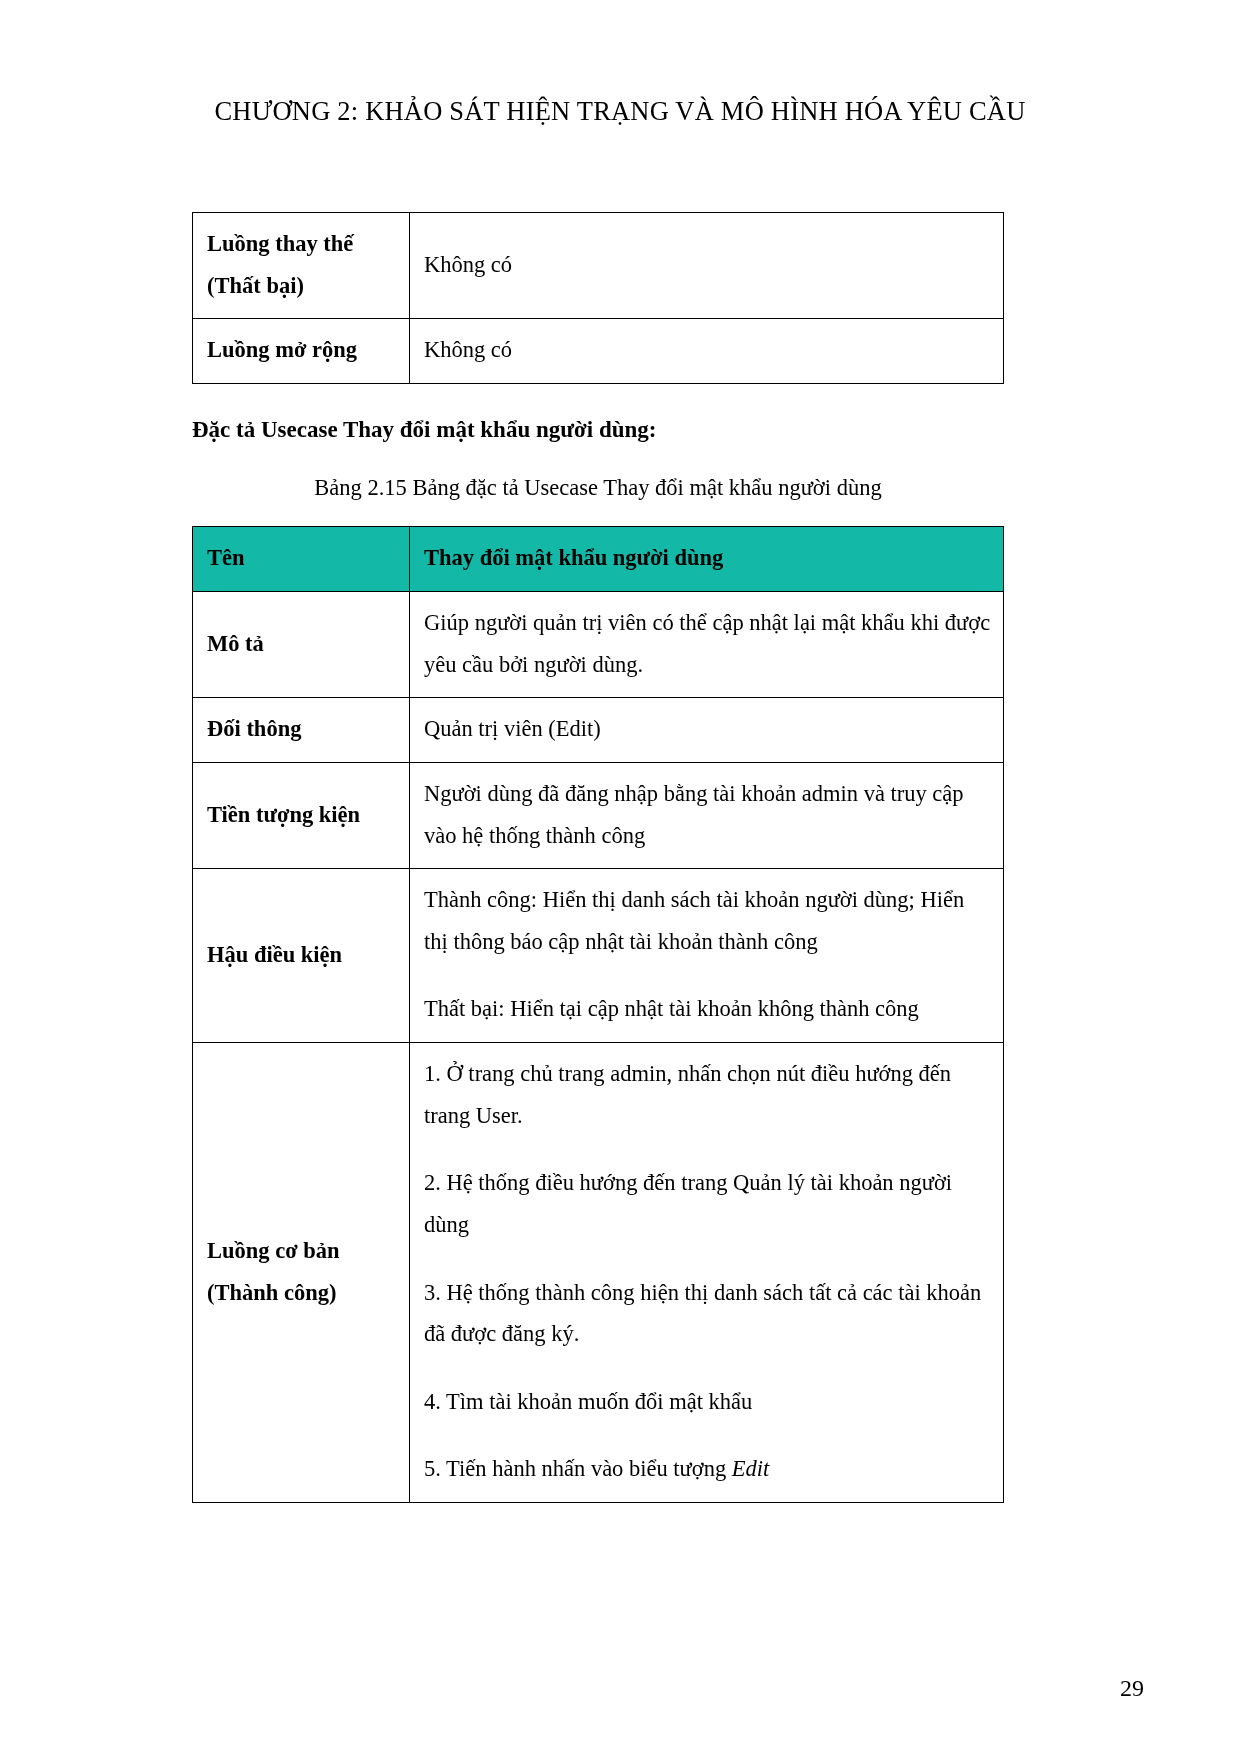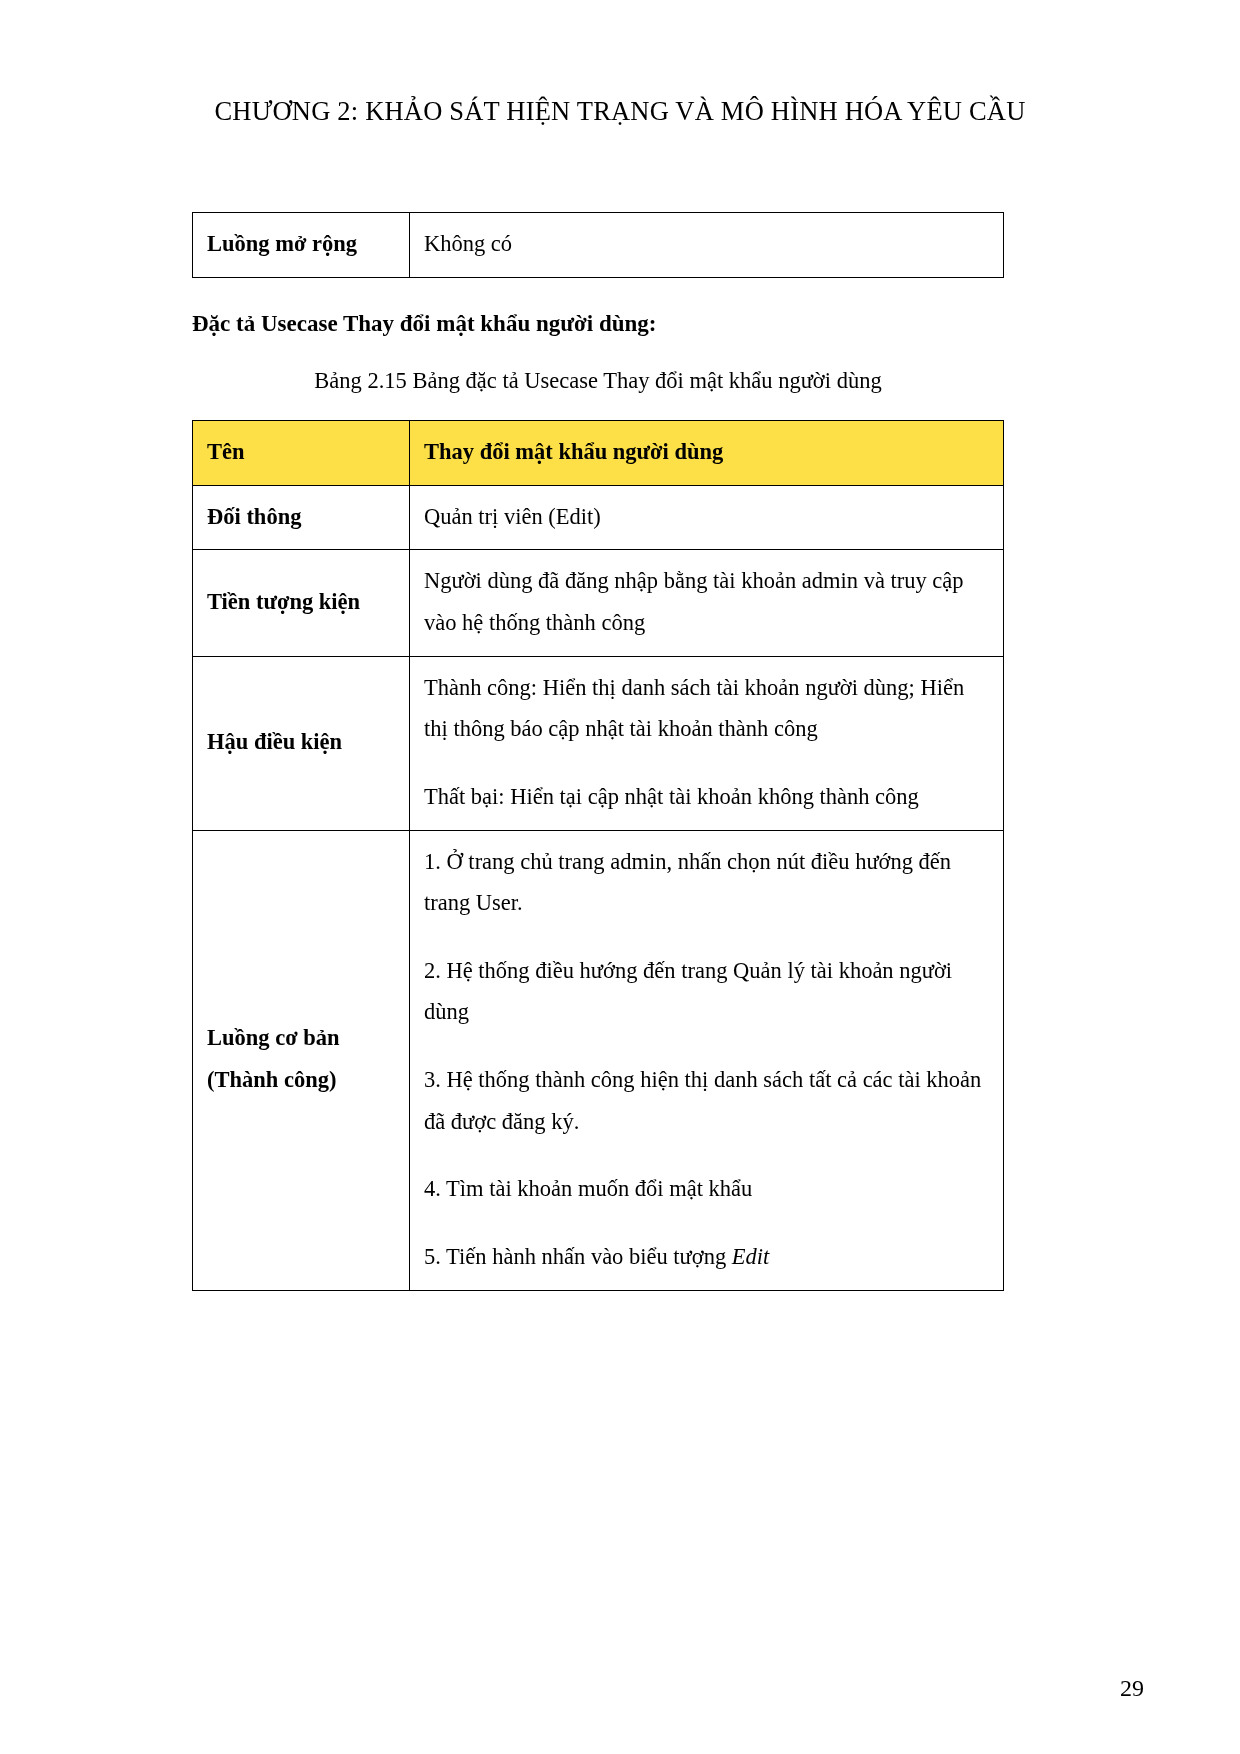--- a/index.html
+++ b/index.html
@@ -52,21 +52,21 @@
     line-height: 1.85;
   }
   td.label {
     width: 190px;
     font-weight: bold;
   }
   td.value {
     font-weight: normal;
   }
   td.head-cell {
-    background: #fde047;
+    background: #14b8a6;
     font-weight: bold;
     padding-top: 18px;
     padding-bottom: 20px;
   }
   .section-heading {
     margin-top: 28px;
     font-weight: bold;
     font-size: 23px;
     line-height: 1.6;
   }
@@ -104,37 +104,50 @@
 
 <div class="page">
 
   <div class="running-head">CHƯƠNG 2: KHẢO SÁT HIỆN TRẠNG VÀ MÔ HÌNH HÓA YÊU CẦU</div>
 
   <div class="content">
 
     <table class="doc-table">
       <tbody>
         <tr>
+          <td class="label">
+            <div>Luồng thay thế</div>
+            <div>(Thất bại)</div>
+          </td>
+          <td class="value">Không có</td>
+        </tr>
+        <tr>
           <td class="label">Luồng mở rộng</td>
           <td class="value">Không có</td>
         </tr>
       </tbody>
     </table>
 
     <div class="section-heading">Đặc tả Usecase Thay đổi mật khẩu người dùng:</div>
 
     <div class="table-caption">Bảng 2.15 Bảng đặc tả Usecase Thay đổi mật khẩu người dùng</div>
 
     <table class="doc-table">
       <tbody>
         <tr>
           <td class="label head-cell">Tên</td>
           <td class="value head-cell">Thay đổi mật khẩu người dùng</td>
         </tr>
 
+        <tr>
+          <td class="label">Mô tả</td>
+          <td class="value">
+            <p class="para">Giúp người quản trị viên có thể cập nhật lại mật khẩu khi được yêu cầu bởi người dùng.</p>
+          </td>
+        </tr>
 
         <tr>
           <td class="label">Đối thông</td>
           <td class="value">
             <p class="para">Quản trị viên (Edit)</p>
           </td>
         </tr>
 
         <tr>
           <td class="label">Tiền tượng kiện</td>

